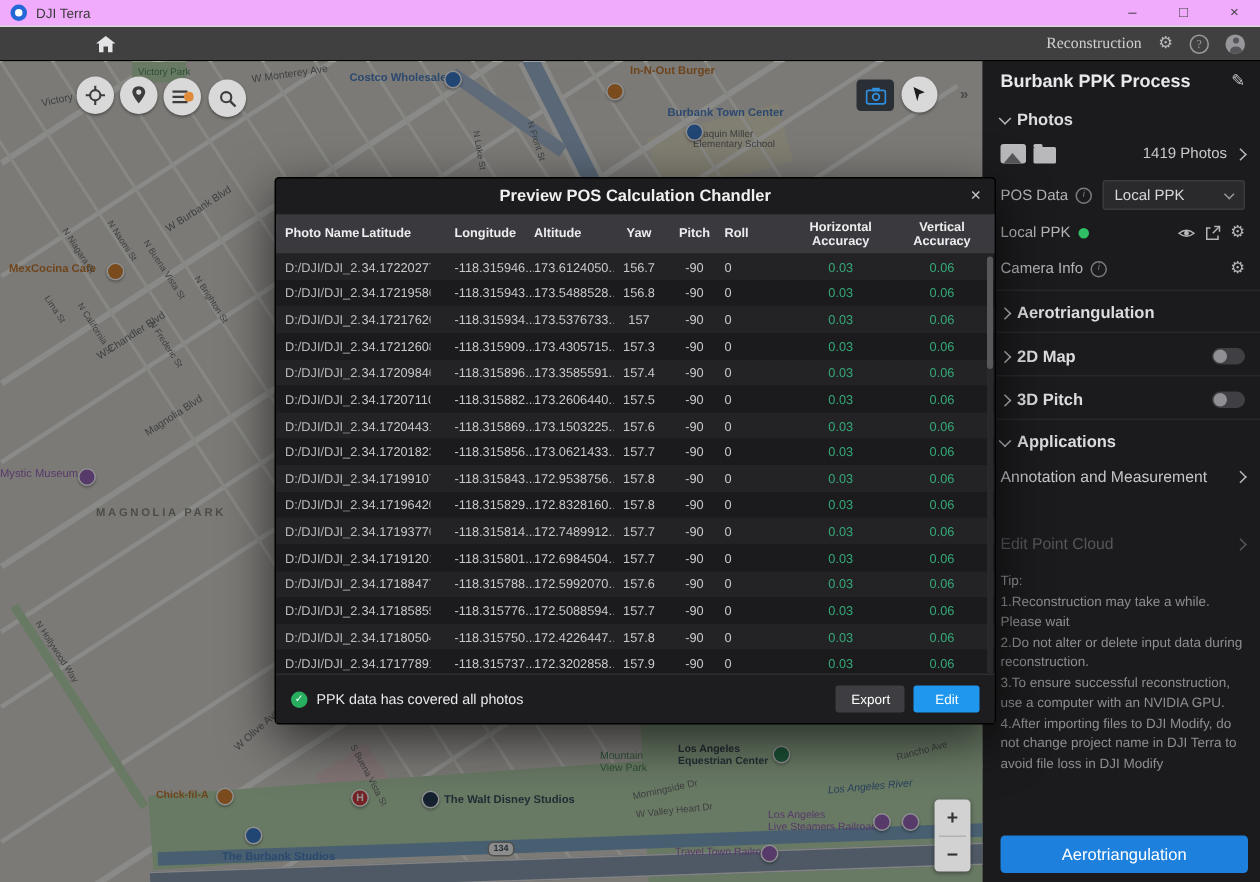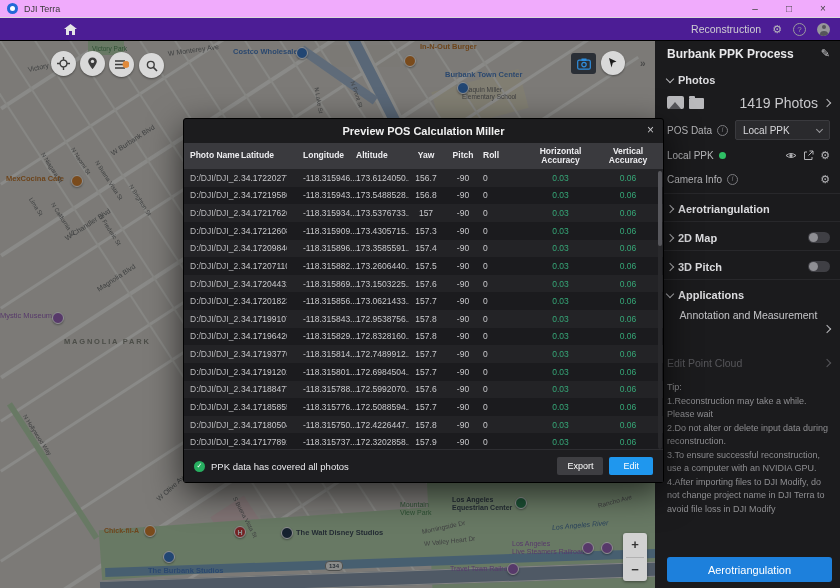--- a/index.html
+++ b/index.html
@@ -5,21 +5,21 @@
   html,body{margin:0;padding:0;background:#000;}
   .app{position:relative;width:840px;height:588px;overflow:hidden;font-family:"Liberation Sans",sans-serif;background:#141416;}
   
   .titlebar{position:absolute;top:0;left:0;width:840px;height:18px;background:#f0abfc;border-bottom:1px solid #d9d9d9;display:flex;align-items:center;box-sizing:border-box;}
   .logo{width:11px;height:11px;border-radius:50%;background:#2468d8;margin-left:7px;position:relative;}
   .logo::after{content:"";position:absolute;left:3px;top:3px;width:5px;height:5px;border-radius:50%;background:#fff;}
   .wtitle{font-size:9px;color:#3a3a3a;margin-left:6px;}
   .wcontrols{margin-left:auto;display:flex;height:100%;}
   .wbtn{width:34px;height:100%;display:flex;align-items:center;justify-content:center;font-size:10px;color:#444;}
   
-  .topbar{position:absolute;top:18px;left:0;width:840px;height:23px;background:#4c1d95;border-bottom:1px solid #000;box-sizing:border-box;display:flex;align-items:center;}
+  .topbar{position:absolute;top:18px;left:0;width:840px;height:23px;background:#404040;border-bottom:1px solid #000;box-sizing:border-box;display:flex;align-items:center;font-family:Liberation Serif, serif;}
   .homebtn{margin-left:57px;width:26px;height:19px;display:flex;align-items:center;justify-content:center;border-radius:2px;}
   .topright{margin-left:auto;display:flex;align-items:center;gap:11px;padding-right:10px;}
   .modelabel{font-size:10.5px;color:#cfcfd2;}
   .topicon{color:#b8b8bc;font-size:11px;line-height:1;}
   .helpicon{width:11px;height:11px;border:1px solid #9a9a9e;border-radius:50%;color:#9a9a9e;font-size:8px;display:flex;align-items:center;justify-content:center;}
   .avatar{width:13px;height:13px;border-radius:50%;background:#97979b;position:relative;overflow:hidden;}
   .avatar::before{content:"";position:absolute;top:2.5px;left:4.5px;width:4px;height:4px;border-radius:50%;background:#55555a;}
   .avatar::after{content:"";position:absolute;top:8px;left:2.5px;width:8px;height:6px;border-radius:50% 50% 0 0;background:#55555a;}
   
   .map{position:absolute;top:41px;left:0;width:655px;height:547px;background:#dcd8d0;overflow:hidden;}
@@ -286,21 +286,21 @@
       <span class="pencil">✎</span>
     </div>
     <div class="srow" style="top:30px;">
       <span class="chev d"></span>
       <span class="sect">Photos</span>
     </div>
     <div class="srow" style="top:53px;">
       <span class="imgicon"></span>
       <span class="foldicon"></span>
       <span class="pright">
-        <span style="font-size:14px;color:#c9c9cc;">1419 Photos</span>
+        <span style="font-size:10px;color:#c9c9cc;">1419 Photos</span>
         <span class="chev r"></span>
       </span>
     </div>
     <div class="srow" style="top:79px;height:20px;">
       <span style="font-size:10px;color:#b5b5b8;">POS Data</span>
       <span class="info">i</span>
       <span class="dropdown">
         <span>Local PPK</span>
         <span class="caret"></span>
       </span>
@@ -343,42 +343,42 @@
     <div class="srow" style="top:217px;">
       <span class="chev r"></span>
       <span class="sect">3D Pitch</span>
       <span class="toggle"></span>
     </div>
     <div class="sdiv" style="top:238px;"></div>
     <div class="srow" style="top:245px;">
       <span class="chev d"></span>
       <span class="sect">Applications</span>
     </div>
-    <div class="srow" style="top:268px;flex-direction:column;">
+    <div class="srow" style="top:268px;">
       <span class="appitem">Annotation and Measurement</span>
       <span class="pright">
           <span class="chev r"></span>
         </span>
     </div>
     <div class="srow" style="top:313px;">
       <span class="appitem dimmed">Edit Point Cloud</span>
       <span class="pright">
           <span class="chev r dim2"></span>
         </span>
     </div>
     <div class="tip">Tip:
 1.Reconstruction may take a while. Please wait
 2.Do not alter or delete input data during reconstruction.
 3.To ensure successful reconstruction, use a computer with an NVIDIA GPU.
 4.After importing files to DJI Modify, do not change project name in DJI Terra to avoid file loss in DJI Modify</div>
     <div class="actionbtn">Aerotriangulation</div>
   </div>
 
   <div class="modal">
-    <div class="mtitle">Preview POS Calculation Miller</div>
+    <div class="mtitle">Preview POS Calculation Chandler</div>
     <span class="mclose">×</span>
     <div class="thead">
       <span class="tc c0">Photo Name</span>
       <span class="tc c1">Latitude</span>
       <span class="tc c2">Longitude</span>
       <span class="tc c3">Altitude</span>
       <span class="tc c4">Yaw</span>
       <span class="tc c5">Pitch</span>
       <span class="tc c6">Roll</span>
       <span class="tc c7">Horizontal Accuracy</span>

